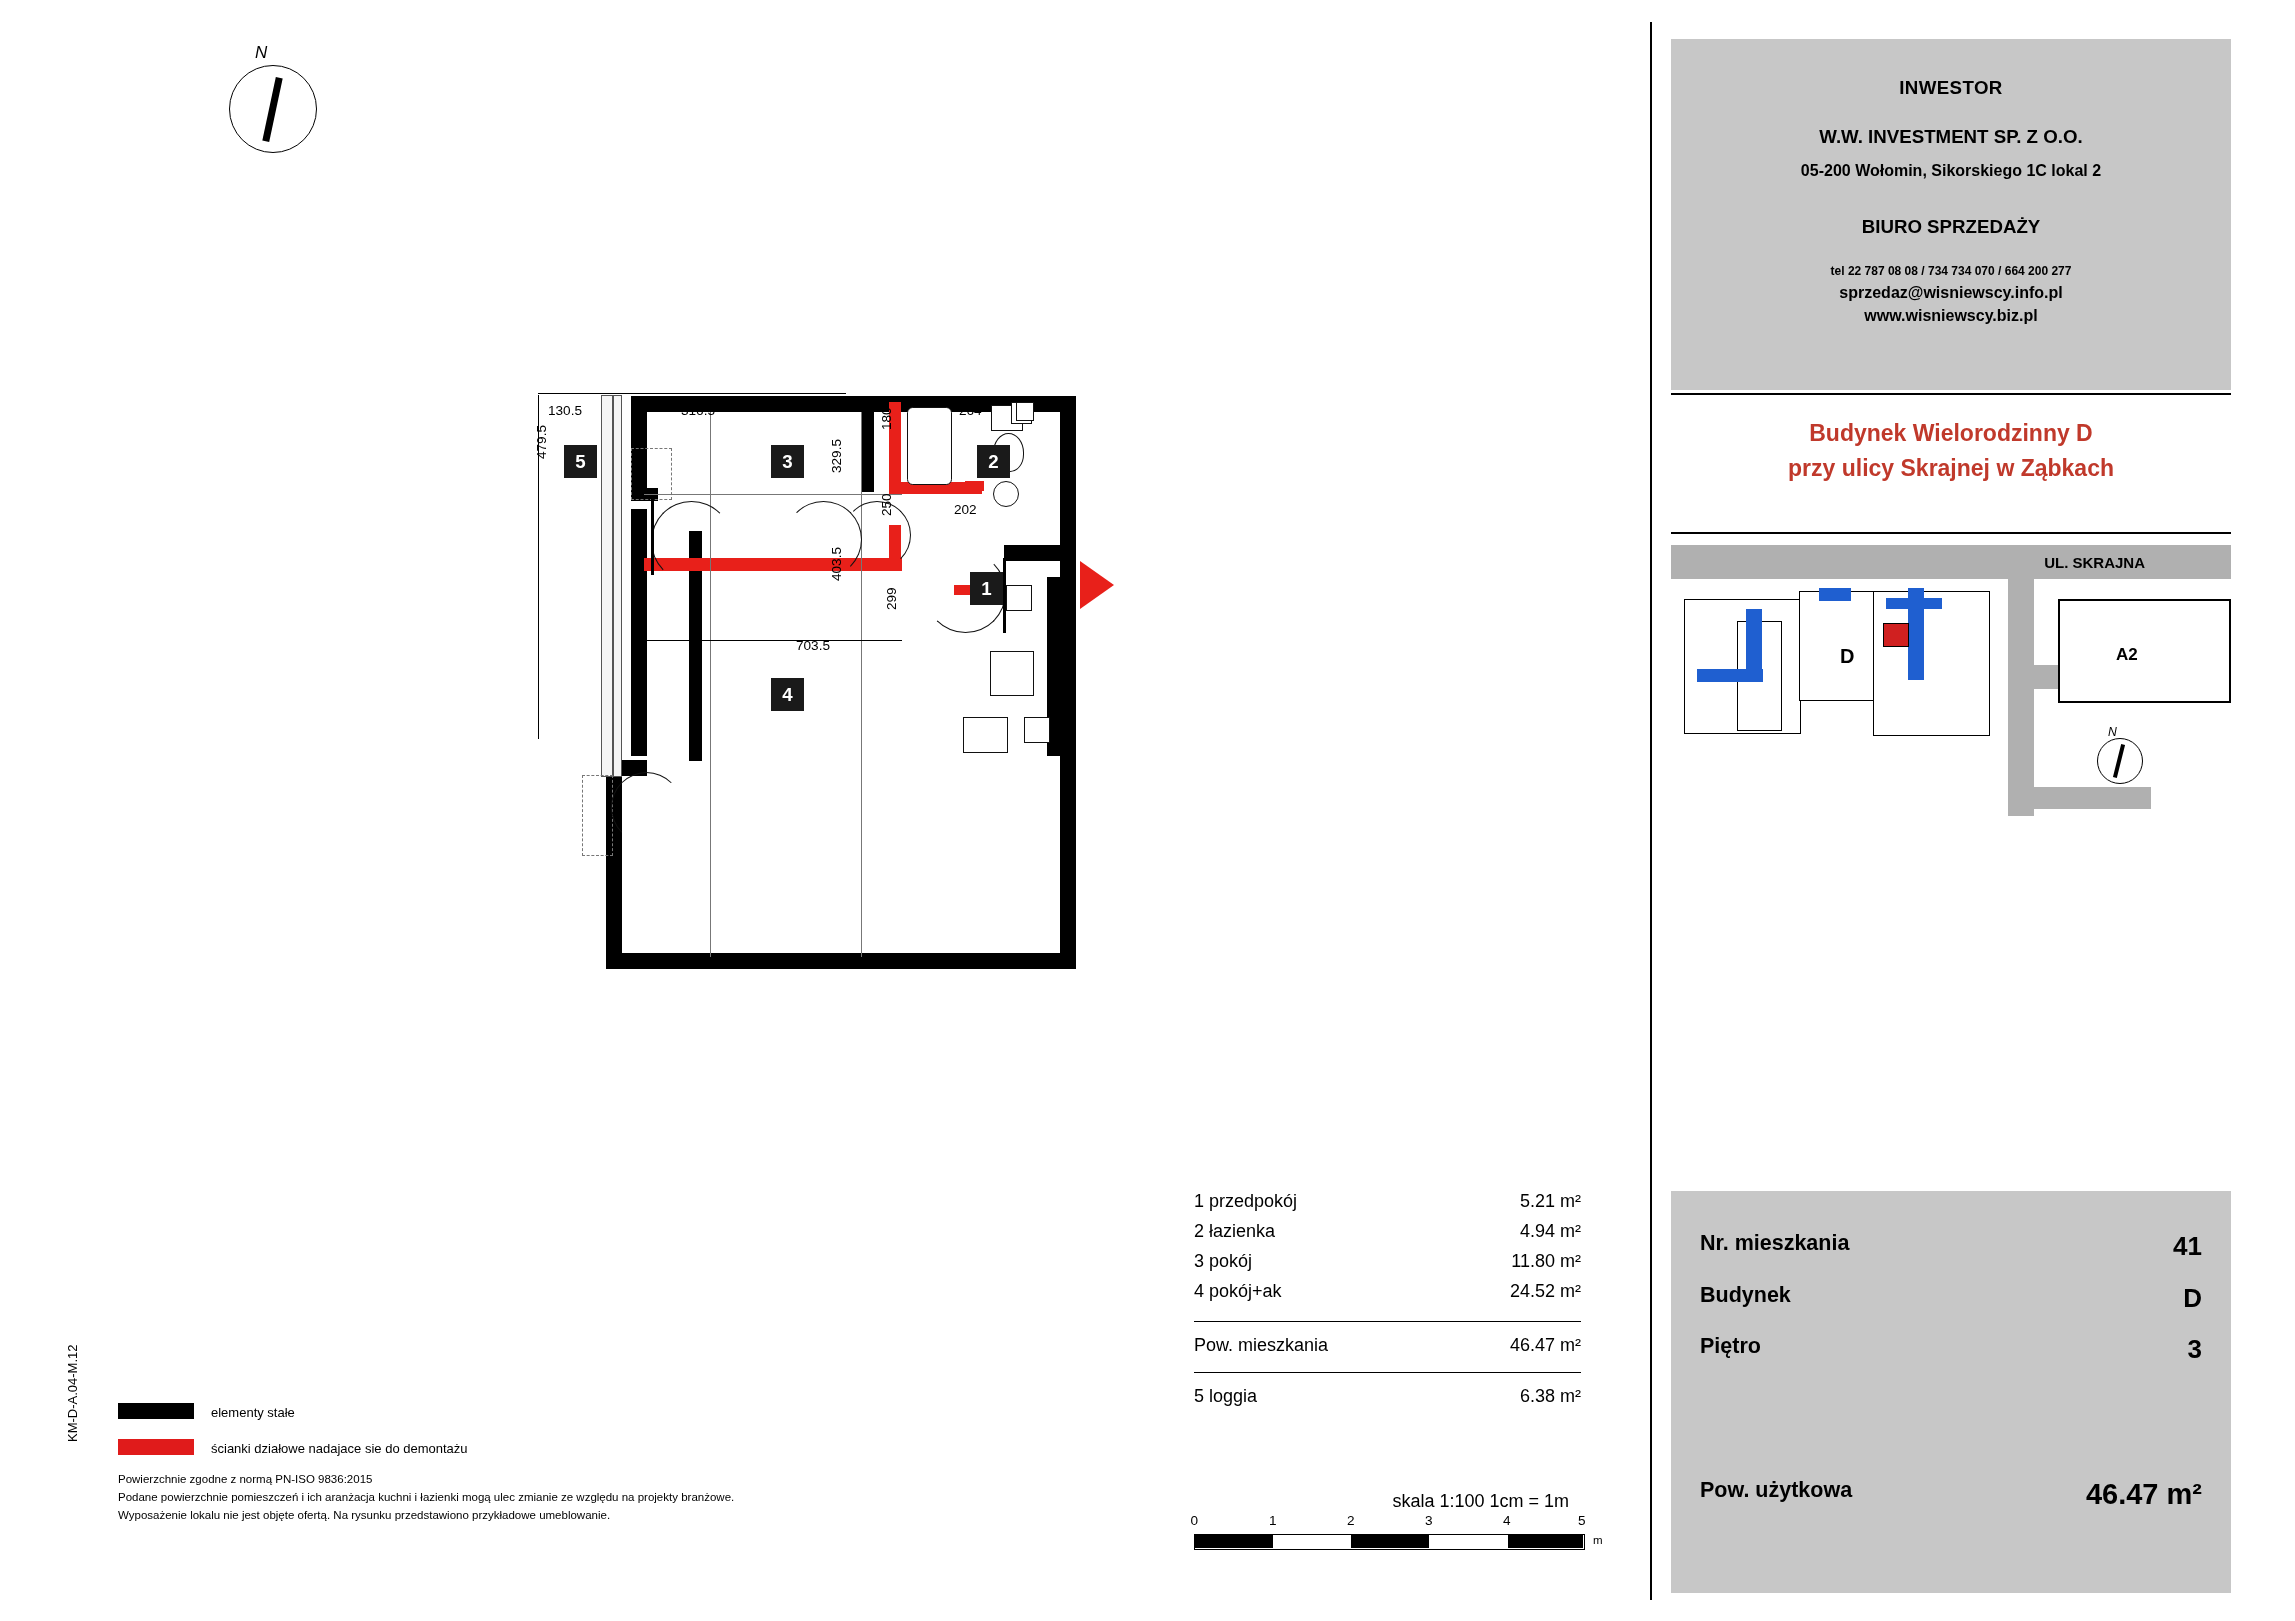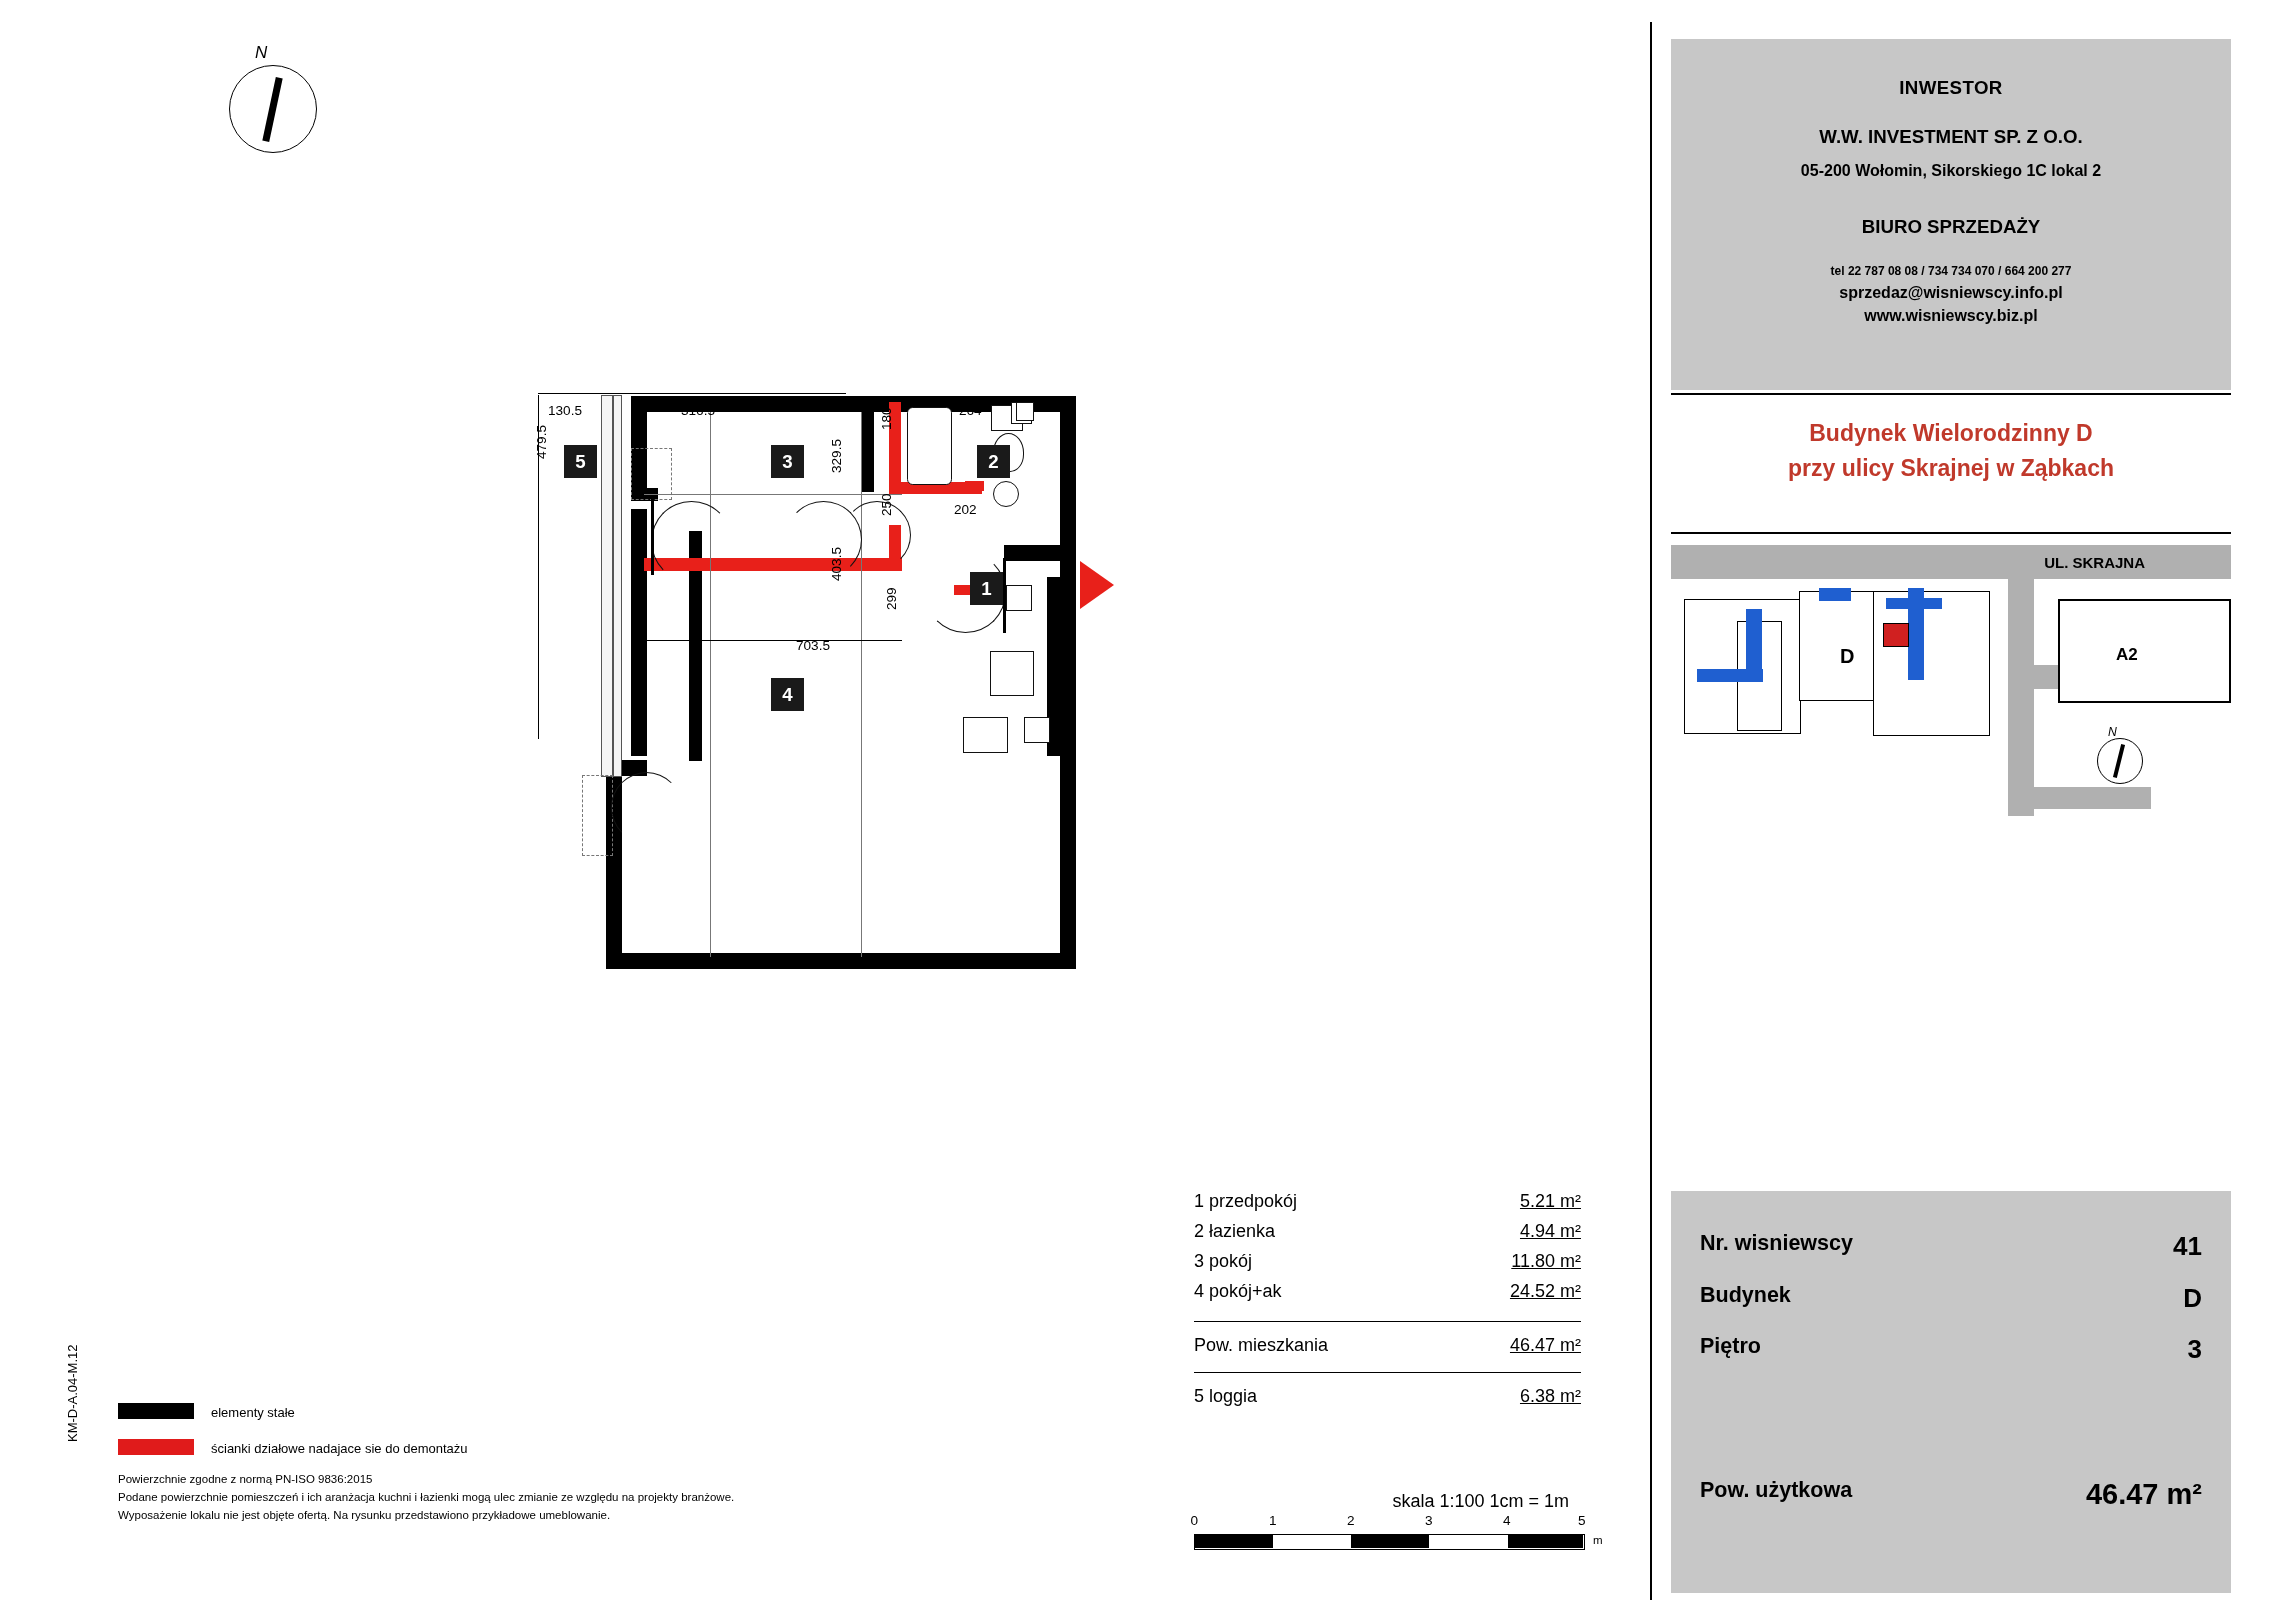--- a/index.html
+++ b/index.html
@@ -53,21 +53,21 @@
   }
   .det .row { position:absolute; left:29px; width:502px; font-size:21.5px; font-weight:700; }
   .det .rk { position:absolute; left:0; }
   .det .rv { position:absolute; right:0; text-align:right; }
   .det .big { font-size:26px; }
 
   
   .areas { position:absolute; left:1194px; top:1191px; width:387px; }
   .areas .arow { position:relative; height:30px; font-size:18px; }
   .areas .an { position:absolute; left:0; top:0; }
-  .areas .av { position:absolute; right:0; top:0; text-align:right;text-decoration:underline; }
+  .areas .av { position:absolute; right:0; top:0; text-align:right; }
   .areas .sep { height:1.4px; background:#000; margin:10px 0 13px 0; }
   .areas .tot { position:relative; height:32px; font-size:18px; }
 
   
   .legend { position:absolute; left:118px; top:1402px; width:789px; }
   .legend .sw { position:absolute; width:76px; height:16px; }
   .legend .sw-black { background:#000; top:1.4px; left:0; }
   .legend .sw-red { background:#e01b1b; top:37px; left:0; }
   .legend .lt { position:absolute; left:93px; font-size:13px; }
   .legend .note { position:absolute; left:0; top:69px; font-size:11.5px; line-height:1.55; }
@@ -321,21 +321,21 @@
       <div class="compass-sm" style="left:420px; top:149px; width:65px; height:65px;">
         <div style="position:absolute; left:5.7px; top:10px; width:44px; height:44px; border:1.4px solid #000; border-radius:50%;"></div>
         <div style="position:absolute; left:26px; top:16px; width:4.3px; height:34px; background:#000; transform:rotate(14deg);"></div>
         <div style="position:absolute; left:17px; top:-2.9px; font-size:12.2px; font-style:italic;">N</div>
       </div>
     </div>
   </div>
 
   <div class="det">
     <div class="row" style="top:40px;">
-      <span class="rk">Nr. wisniewscy</span>
+      <span class="rk">Nr. mieszkania</span>
       <span class="rv big">41</span>
     </div>
     <div class="row" style="top:92px;">
       <span class="rk">Budynek</span>
       <span class="rv big">D</span>
     </div>
     <div class="row" style="top:143px;">
       <span class="rk">Piętro</span>
       <span class="rv big">3</span>
     </div>

